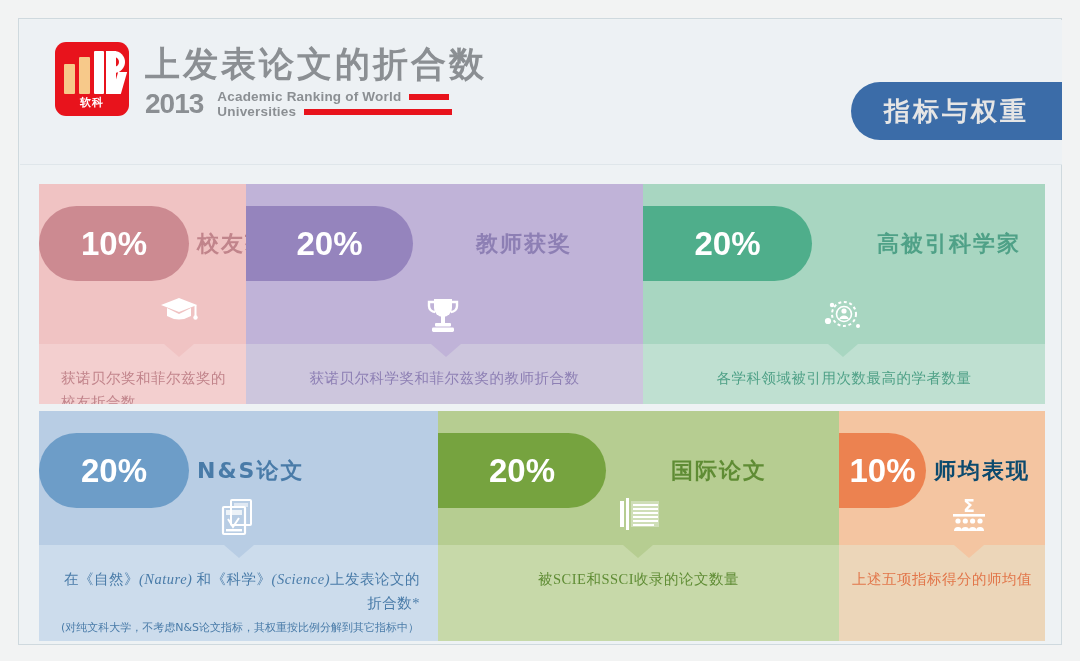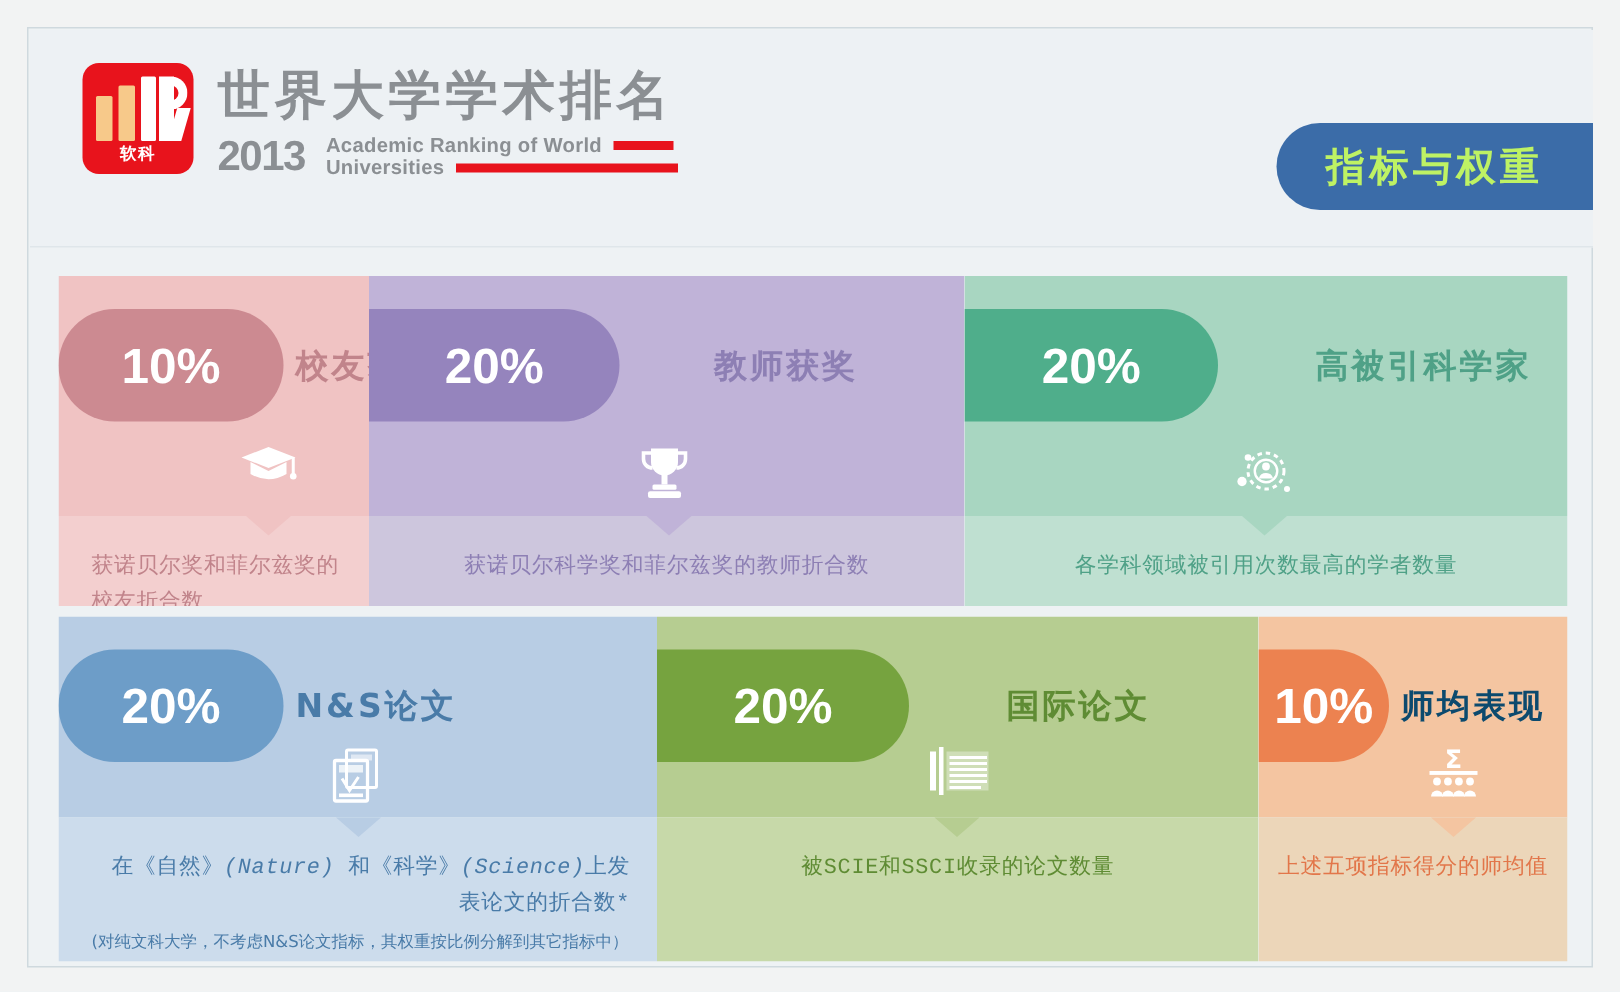--- a/index.html
+++ b/index.html
@@ -66,21 +66,21 @@
   .en .l1{display:flex;align-items:center;}
   .en .l2{display:flex;align-items:center;}
   .redbar{background:#e8131c;height:6px;display:inline-block;margin-left:8px;}
   .redbar.short{width:40px;}
   .redbar.long{width:148px;}
   .badge{
     position:absolute;right:0;top:62px;
     width:211px;height:58px;
     background:#3b6ca8;
     border-radius:29px 0 0 29px;
-    color:#bef264;font-size:26px;font-weight:bold;letter-spacing:3px;
+    color:#e5e5e5;font-size:26px;font-weight:bold;letter-spacing:3px;
     display:flex;align-items:center;justify-content:center;
     font-family:"DejaVu Sans","Liberation Sans",sans-serif;
   }
   
   .grid{position:absolute;left:20px;top:165px;width:1006px;}
   .row{display:flex;position:relative;}
   .row.r1{height:220px;}
   .row.r2{height:230px;margin-top:7px;}
   .card{position:relative;overflow:hidden;}
   .card .top{position:absolute;left:0;top:0;right:0;}
@@ -101,21 +101,21 @@
   .icon{
     position:absolute;width:36px;height:36px;
   }
   .notch{
     position:absolute;width:0;height:0;
     border-left:15px solid transparent;border-right:15px solid transparent;
   }
   .desc{
     position:absolute;
     font-size:14.5px;line-height:24px;letter-spacing:.5px;
-    font-family:Liberation Mono, monospace;
+    font-family:Liberation Serif, serif;
   }
   .note{
     position:absolute;
     font-size:11px;line-height:14px;letter-spacing:0px;
     font-family:"DejaVu Sans","Liberation Sans",sans-serif;
   }
   .it{font-style:italic;}
 </style>
 </head>
 <body>
@@ -129,21 +129,21 @@
         <span class="bar b1"></span>
         <span class="bar b2"></span>
         <span class="bar b3"></span>
         <span class="rstem"></span>
         <span class="rbowl"></span>
         <span class="rleg"></span>
         <span class="cn">软科</span>
       </div>
 
       <div class="titles">
-        <div class="title-cn">世界大学学术排名</div>
+        <div class="title-cn">上发表论文的折合数</div>
         <div class="title-row2">
           <div class="year">2013</div>
           <div class="en">
             <div class="l1">
               <span>Academic Ranking of  World</span>
               <span class="redbar short"></span>
             </div>
             <div class="l2">
               <span>Universities</span>
               <span class="redbar long"></span>

